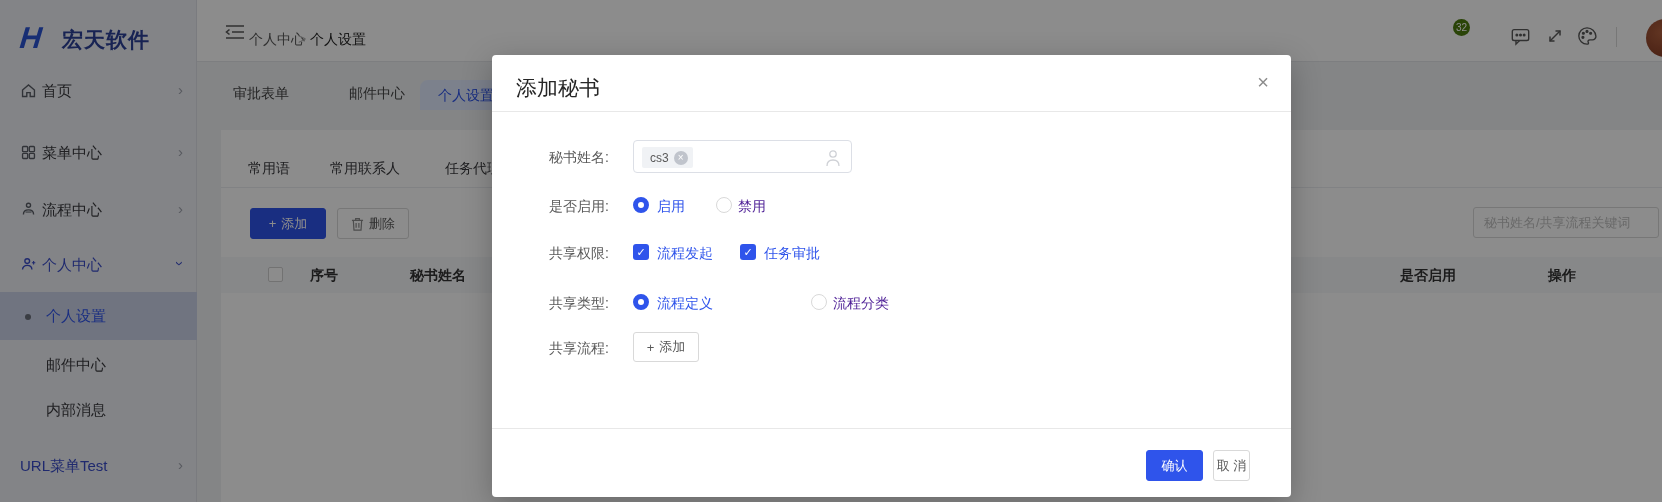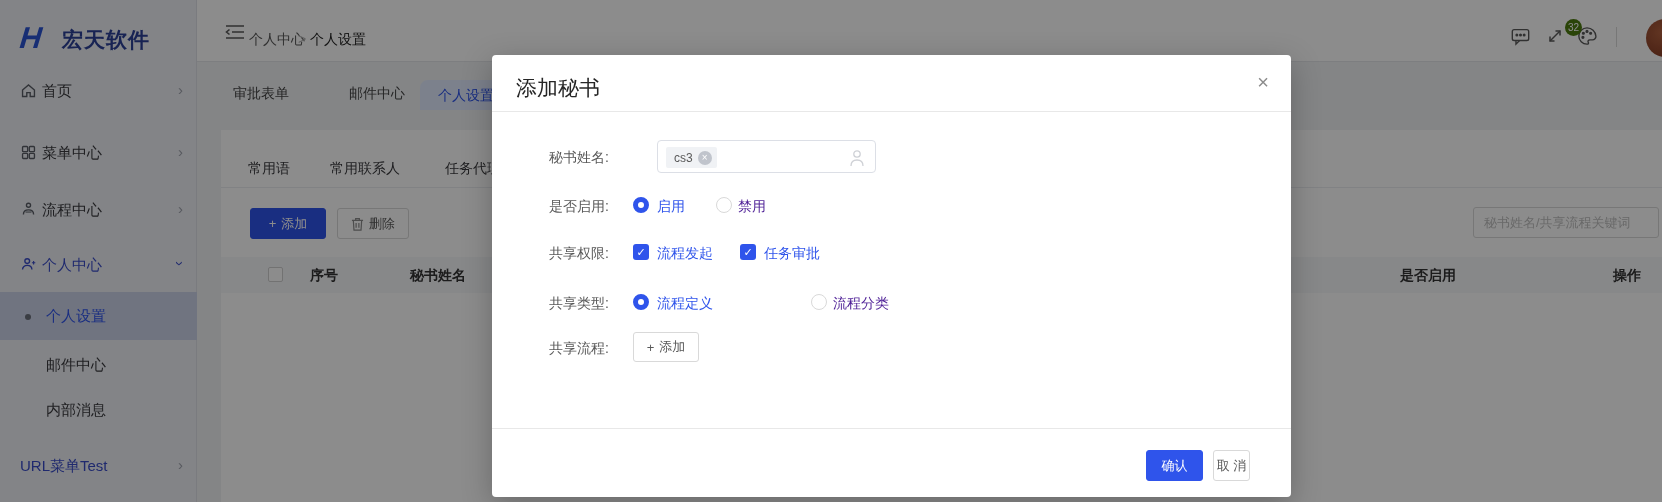--- a/index.html
+++ b/index.html
@@ -21,21 +21,21 @@
   .chev-down { display:inline-block; transform:rotate(90deg); }
   .sub-sel { position:absolute; left:0; top:292px; width:197px; height:48px; background:#ccd3ea; cursor:pointer; }
   .sub-sel .dot { position:absolute; left:25px; top:22px; width:6px; height:6px; border-radius:50%; background:#6b6f7a; }
   .sub-sel .si-label { position:absolute; left:46px; top:15px; font-size:15px; color:#2f54eb; }
   .sub-item { position:absolute; left:46px; width:140px; height:22px; font-size:15px; color:#3a3a3e; cursor:pointer; }
 
   
   .header { position:absolute; left:197px; top:0; width:1465px; height:62px; background:#fff; border-bottom:1px solid #e4e6ea; z-index:1; }
   .crumb { position:absolute; top:31px; font-size:14px; }
   .hicon { position:absolute; top:26px; width:22px; height:22px; color:#595959; cursor:pointer; }
-  .badge { position:absolute; left:1368px; top:19px; min-width:17px; height:17px; border-radius:9px; background:#4d7c0f; color:#fff; font-size:10px; line-height:17px; text-align:center; padding:0 3px; z-index:2; }
+  .badge { position:absolute; left:1256px; top:19px; min-width:17px; height:17px; border-radius:9px; background:#4d7c0f; color:#fff; font-size:10px; line-height:17px; text-align:center; padding:0 3px; z-index:2; }
   .vdiv { position:absolute; left:1419px; top:27px; width:1px; height:20px; background:#d9d9d9; }
   .avatar { position:absolute; left:1449px; top:19px; width:38px; height:38px; border-radius:50%; background:radial-gradient(circle at 40% 35%, #b2613f, #7c3420); cursor:pointer; }
 
   
   .tab { position:absolute; top:85px; font-size:14px; color:#454545; cursor:pointer; z-index:1; }
   .tab-pill { position:absolute; left:420px; top:80px; width:92px; height:30px; background:#e2ecff; border-radius:8px 8px 0 0; color:#2f54eb; font-size:14px; line-height:30px; text-align:center; cursor:pointer; z-index:1; }
 
   
   .card { position:absolute; left:221px; top:130px; width:1441px; height:372px; background:#fff; z-index:1; }
   .subtab { position:absolute; top:30px; font-size:14px; color:#3a3a3e; cursor:pointer; }
@@ -49,21 +49,21 @@
   .th { position:absolute; top:10px; font-size:14px; font-weight:bold; color:#333; }
   .chk { width:15px; height:15px; border:1px solid #cfcfcf; border-radius:2px; background:#fff; cursor:pointer; }
 
   
   .overlay { position:absolute; left:0; top:0; width:1662px; height:502px; background:rgba(0,0,0,0.45); z-index:5; }
   .modal { position:absolute; left:492px; top:55px; width:799px; height:442px; background:#fff; border-radius:4px; box-shadow:0 8px 30px rgba(0,0,0,0.25); z-index:10; }
   .m-title { position:absolute; left:24px; top:19px; font-size:21px; color:#262626; }
   .m-close { position:absolute; right:22px; top:17px; font-size:20px; color:#8c8c8c; cursor:pointer; line-height:20px; }
   .m-hdiv { position:absolute; left:0; top:56px; width:799px; height:1px; background:#e8e8e8; }
   .m-label { position:absolute; left:57px; width:90px; font-size:14px; color:#595959; }
-  .m-input { position:absolute; left:141px; top:85px; width:219px; height:33px; border:1px solid #dcdfe6; border-radius:4px; background:#fff; cursor:text;margin-left:24px; }
+  .m-input { position:absolute; left:141px; top:85px; width:219px; height:33px; border:1px solid #dcdfe6; border-radius:4px; background:#fff; cursor:text; }
   .m-tag { position:absolute; left:8px; top:6px; height:21px; background:#f0f2f5; border-radius:2px; display:flex; align-items:center; gap:5px; padding:0 5px 0 8px; font-size:12px; color:#595959; }
   .tag-x { width:14px; height:14px; border-radius:50%; background:#c0c4cc; color:#fff; font-size:10px; line-height:14px; text-align:center; cursor:pointer; }
   .radio { position:absolute; width:16px; height:16px; border-radius:50%; background:#fff; border:1px solid #d9d9d9; cursor:pointer; }
   .radio.on { border:5px solid #2f54eb; }
   .cbox { position:absolute; width:16px; height:16px; border-radius:3px; background:#2f54eb; color:#fff; font-size:11px; line-height:16px; text-align:center; cursor:pointer; }
   .opt { position:absolute; font-size:14px; cursor:pointer; }
   .opt.blue { color:#2f54eb; }
   .opt.gray { color:#4c1d95;text-align:right; }
   .m-fdiv { position:absolute; left:0; top:373px; width:799px; height:1px; background:#e8e8e8; }
   .m-btn { position:absolute; top:395px; height:31px; }
@@ -206,21 +206,21 @@
       <span>删除</span>
     </div>
 
     <input class="search" placeholder="秘书姓名/共享流程关键词" style="">
 
     <div class="thead">
       <span class="chk abs" style="left:47px; top:10px;"></span>
       <span class="th" style="left:89px;">序号</span>
       <span class="th" style="left:189px;">秘书姓名</span>
       <span class="th" style="left:1179px;">是否启用</span>
-      <span class="th" style="left:1392px;font-family:Liberation Mono, monospace;">操作</span>
+      <span class="th" style="left:1327px;font-family:Liberation Mono, monospace;">操作</span>
     </div>
   </div>
 
   <div class="overlay"></div>
 
   <div class="modal">
     <div class="m-title">添加秘书</div>
     <div class="m-close">×</div>
     <div class="m-hdiv"></div>
 

